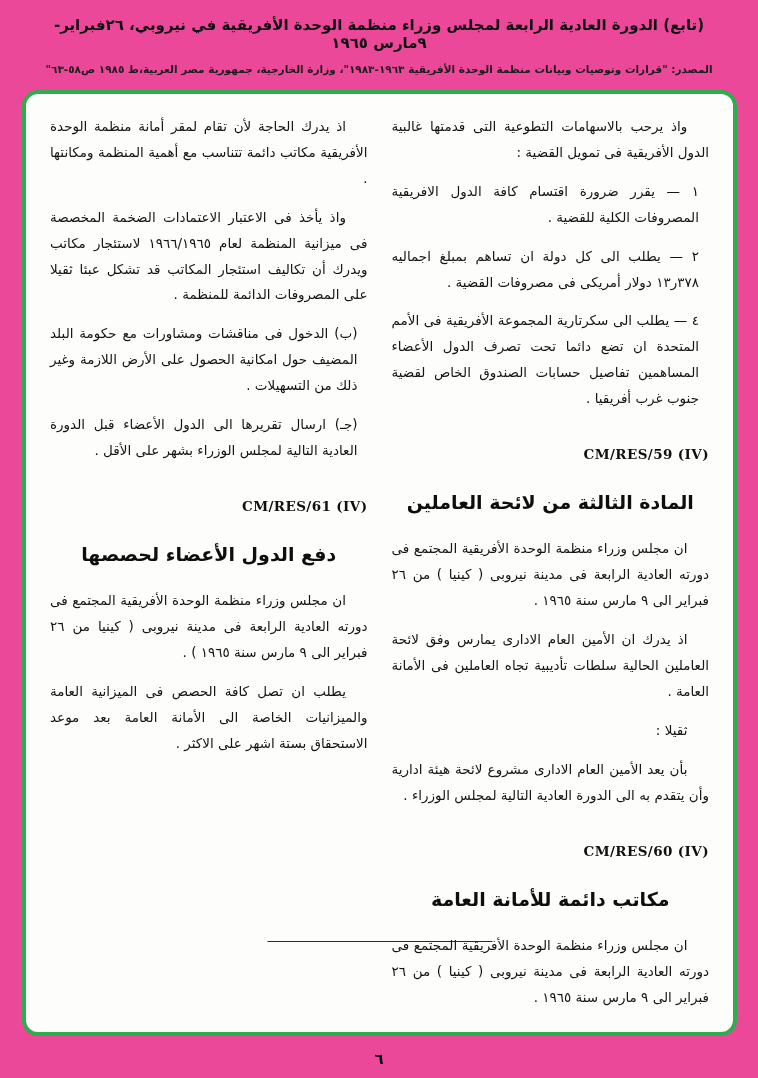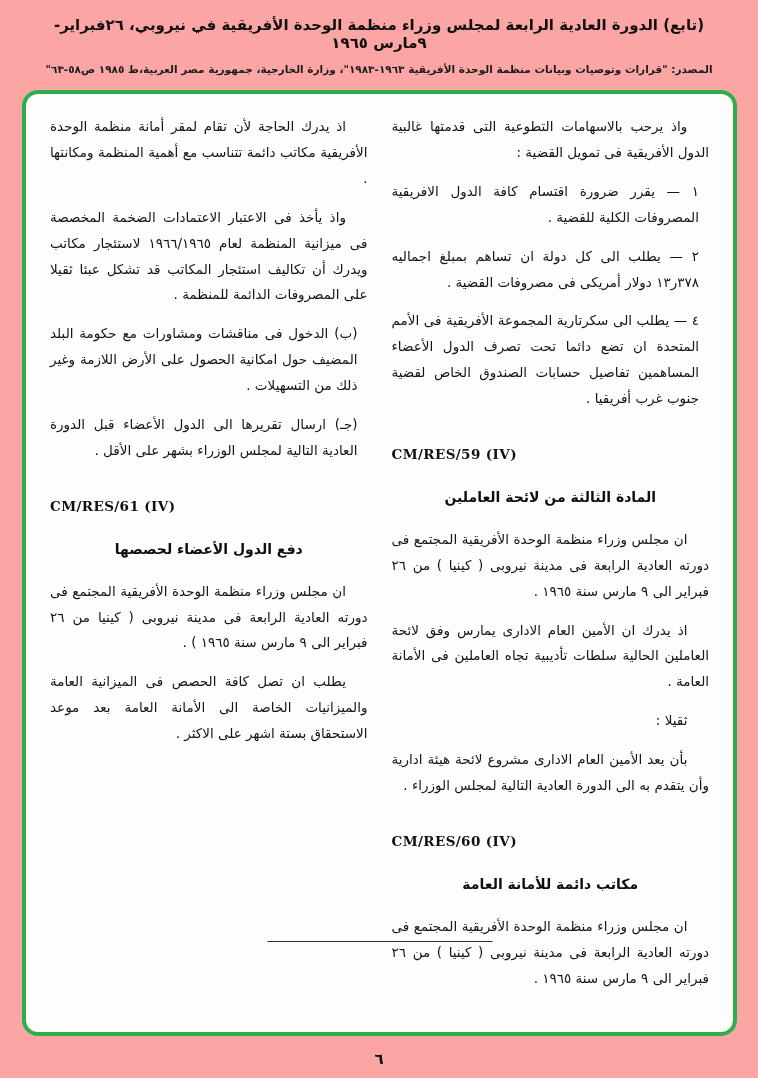--- a/index.html
+++ b/index.html
@@ -4,21 +4,21 @@
 <style>
   html, body { margin: 0; padding: 0; }
   body {
     width: 758px; height: 1078px;
     background: #f4f4f0;
     font-family: "DejaVu Sans", sans-serif;
   }
   .page {
     position: relative;
     width: 758px; height: 1078px;
-    background: #fca5a5;
+    background: #ec4899;
     overflow: hidden;
   }
   .header {
     direction: rtl;
     text-align: center;
     padding-top: 16px;
   }
   .doc-title {
     font-size: 15px;
     font-weight: bold;
@@ -59,32 +59,32 @@
   .para {
     margin: 0 0 13px 0;
     text-indent: 1.6em;
   }
   .item {
     margin: 0 10px 13px 0;
     text-indent: 0;
   }
   .rescode {
     direction: ltr;
-    text-align: left;
+    text-align: right;
     font-family: "DejaVu Serif", "Liberation Serif", serif;
     font-size: 13.5px;
     font-weight: bold;
     letter-spacing: 0.4px;
     color: #101010;
     margin: 30px 0 16px 0;
     text-indent: 0;
   }
   .heading {
     text-align: center;
-    font-size: 14px;
+    font-size: 19px;
     font-weight: bold;
     color: #0e0e0e;
     margin: 0 0 16px 0;
     text-indent: 0;
   }
   .rule {
     position: absolute;
     bottom: 90px;
     left: 50%;
     transform: translateX(-50%);

